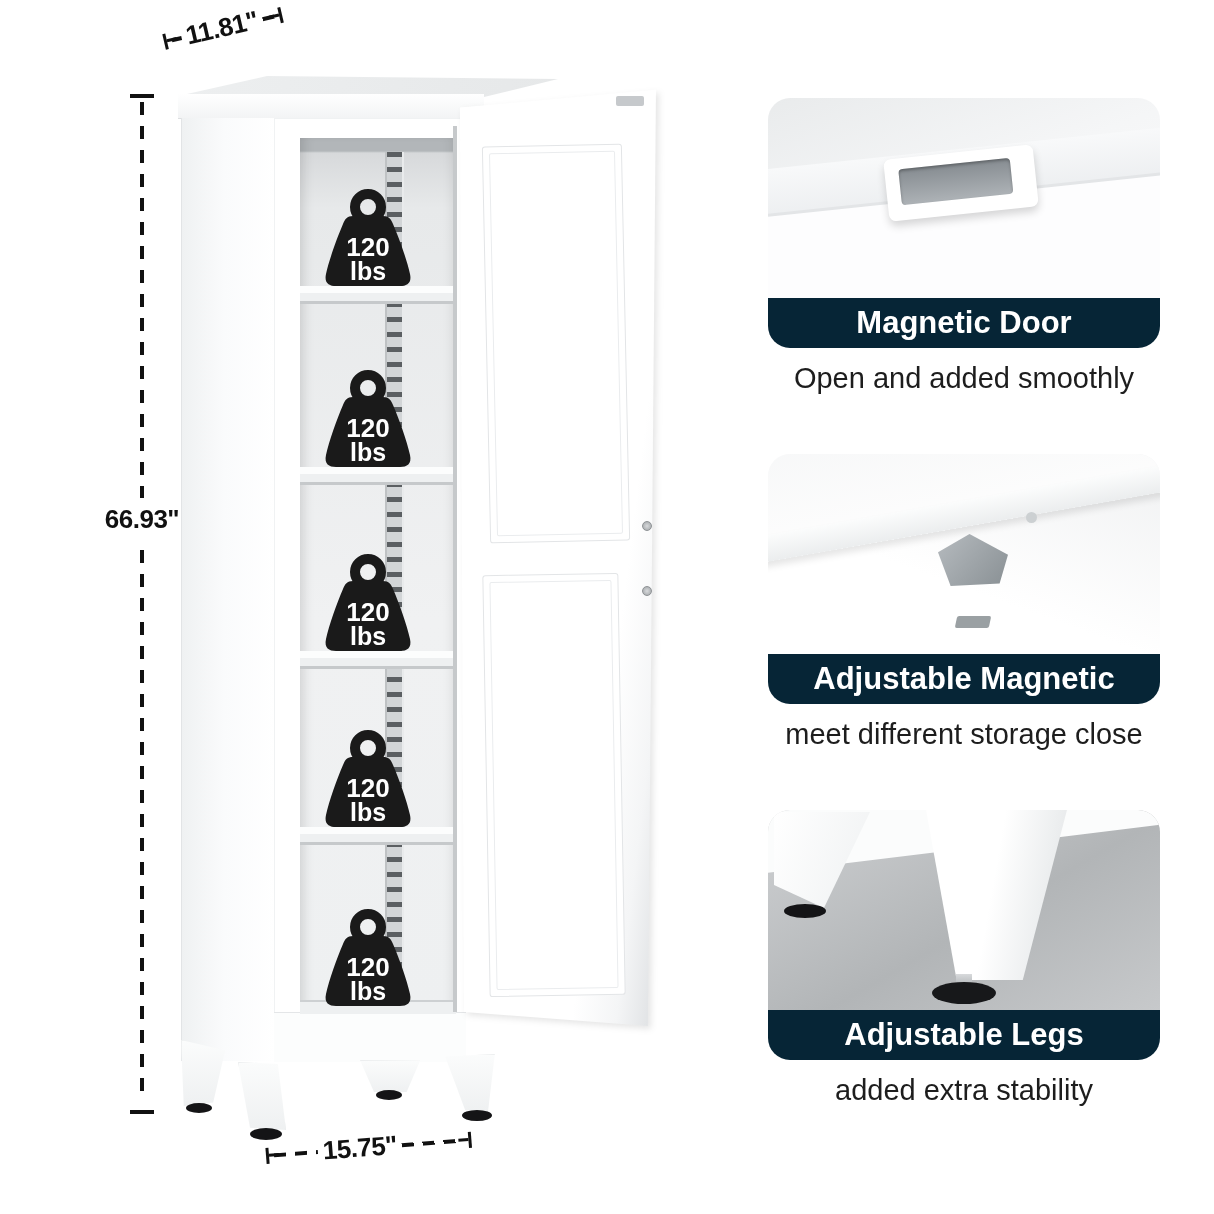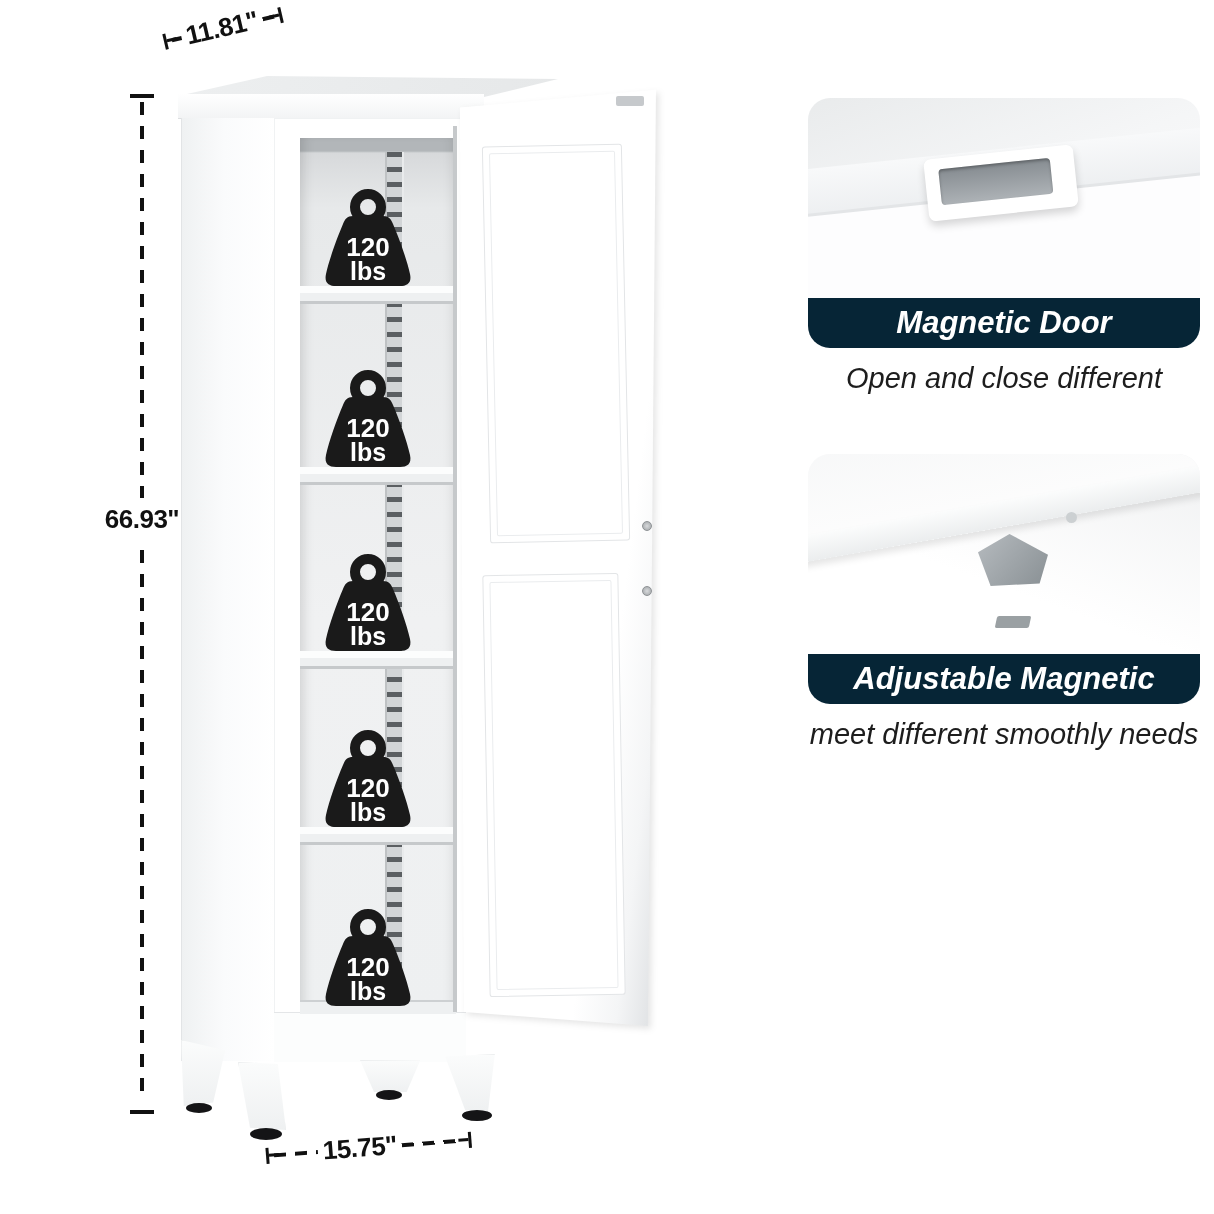--- a/index.html
+++ b/index.html
@@ -78,21 +78,21 @@
   .footD{left:462px;top:1110px;width:30px;height:11px;}
 
   
   .weight{left:323px;width:90px;height:100px;}
   .weight svg{width:100%;height:100%;display:block;}
   .wt-num,.wt-unit{font-family:"Liberation Sans",sans-serif;font-weight:bold;fill:#ffffff;text-anchor:middle;}
   .wt-num{font-size:26px;}
   .wt-unit{font-size:25px;}
 
   
-  .feature-card{position:absolute;left:808px;width:392px;font-style:italic;}
+  .feature-card{position:absolute;left:768px;width:392px;}
   .feature-photo{position:relative;width:392px;height:200px;border-radius:22px 22px 0 0;overflow:hidden;}
   .feature-banner{width:392px;height:50px;background:#062536;border-radius:0 0 22px 22px;
                   display:flex;align-items:center;justify-content:center;}
   .feature-banner span{color:#ffffff;font-weight:bold;font-size:31px;}
   .feature-caption{margin-top:14px;text-align:center;font-size:29px;color:#1d1d1d;}
 
   
   .photo-door{background:linear-gradient(160deg,#e9ebec 0%,#f5f6f7 45%,#fdfdfd 100%);}
   .pd-edge{position:absolute;left:-14px;top:50px;width:430px;height:52px;transform:rotate(-6deg);
            background:linear-gradient(#f8f9fa,#eceef0);}
@@ -237,31 +237,45 @@
     <div class="feature-photo photo-door">
       <div class="pd-edge"></div>
       <div class="pd-face"></div>
       <div class="pd-handle">
         <div class="pd-handle-inner"></div>
       </div>
     </div>
     <div class="feature-banner">
       <span>Magnetic Door</span>
     </div>
-    <div class="feature-caption">Open and close different</div>
+    <div class="feature-caption">Open and added smoothly</div>
   </div>
 
   <div class="feature-card" style="top:454px">
     <div class="feature-photo photo-shelves">
       <div class="ps-ceiling"></div>
       <div class="ps-rail"></div>
       <div class="ps-screw"></div>
       <div class="ps-clip"></div>
       <div class="ps-slot"></div>
     </div>
     <div class="feature-banner">
       <span>Adjustable Magnetic</span>
     </div>
-    <div class="feature-caption">meet different smoothly needs</div>
-  </div>
-
+    <div class="feature-caption">meet different storage close</div>
+  </div>
+
+  <div class="feature-card" style="top:810px">
+    <div class="feature-photo photo-legs">
+      <div class="pl-top"></div>
+      <div class="pl-corner"></div>
+      <div class="pl-corner-foot"></div>
+      <div class="pl-leg"></div>
+      <div class="pl-stem"></div>
+      <div class="pl-foot"></div>
+    </div>
+    <div class="feature-banner">
+      <span>Adjustable Legs</span>
+    </div>
+    <div class="feature-caption">added extra stability</div>
+  </div>
 
 </div>
 
 </body></html>

